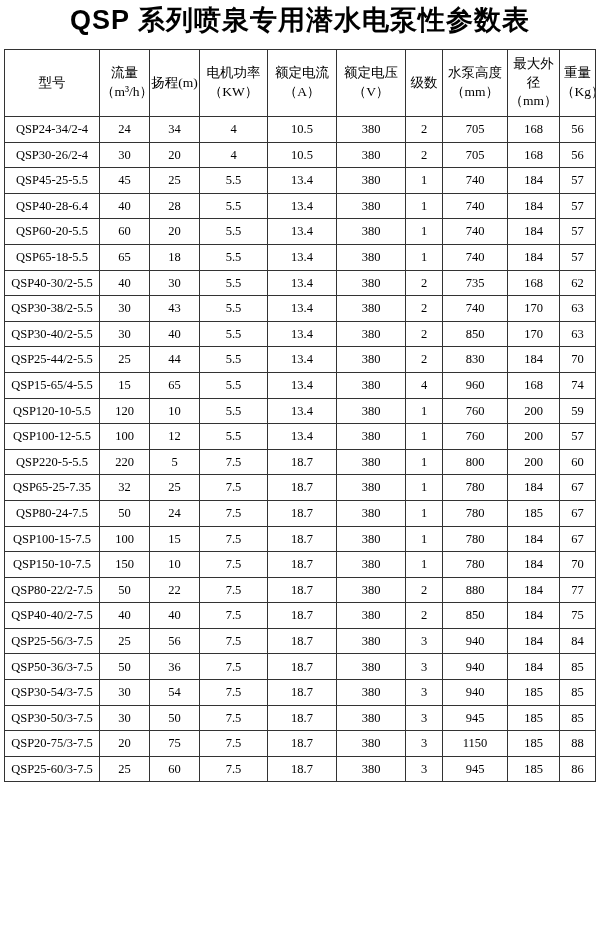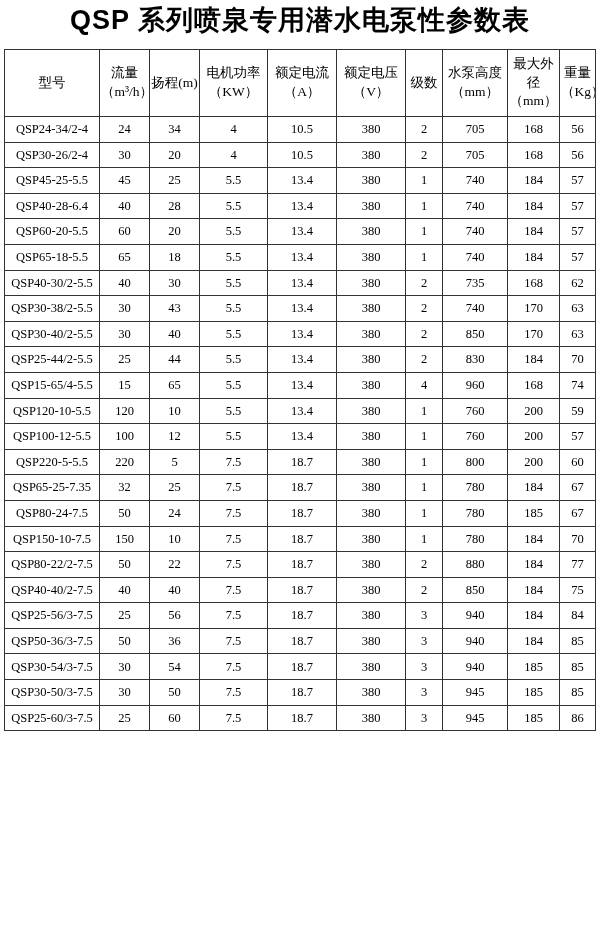--- a/index.html
+++ b/index.html
@@ -277,20 +277,32 @@
         <td>24</td>
         <td>7.5</td>
         <td>18.7</td>
         <td>380</td>
         <td>1</td>
         <td>780</td>
         <td>185</td>
         <td>67</td>
       </tr>
       <tr>
+        <td>QSP100-15-7.5</td>
+        <td>100</td>
+        <td>15</td>
+        <td>7.5</td>
+        <td>18.7</td>
+        <td>380</td>
+        <td>1</td>
+        <td>780</td>
+        <td>184</td>
+        <td>67</td>
+      </tr>
+      <tr>
         <td>QSP150-10-7.5</td>
         <td>150</td>
         <td>10</td>
         <td>7.5</td>
         <td>18.7</td>
         <td>380</td>
         <td>1</td>
         <td>780</td>
         <td>184</td>
         <td>70</td>
@@ -359,20 +371,32 @@
         <td>QSP30-50/3-7.5</td>
         <td>30</td>
         <td>50</td>
         <td>7.5</td>
         <td>18.7</td>
         <td>380</td>
         <td>3</td>
         <td>945</td>
         <td>185</td>
         <td>85</td>
+      </tr>
+      <tr>
+        <td>QSP20-75/3-7.5</td>
+        <td>20</td>
+        <td>75</td>
+        <td>7.5</td>
+        <td>18.7</td>
+        <td>380</td>
+        <td>3</td>
+        <td>1150</td>
+        <td>185</td>
+        <td>88</td>
       </tr>
       <tr>
         <td>QSP25-60/3-7.5</td>
         <td>25</td>
         <td>60</td>
         <td>7.5</td>
         <td>18.7</td>
         <td>380</td>
         <td>3</td>
         <td>945</td>

